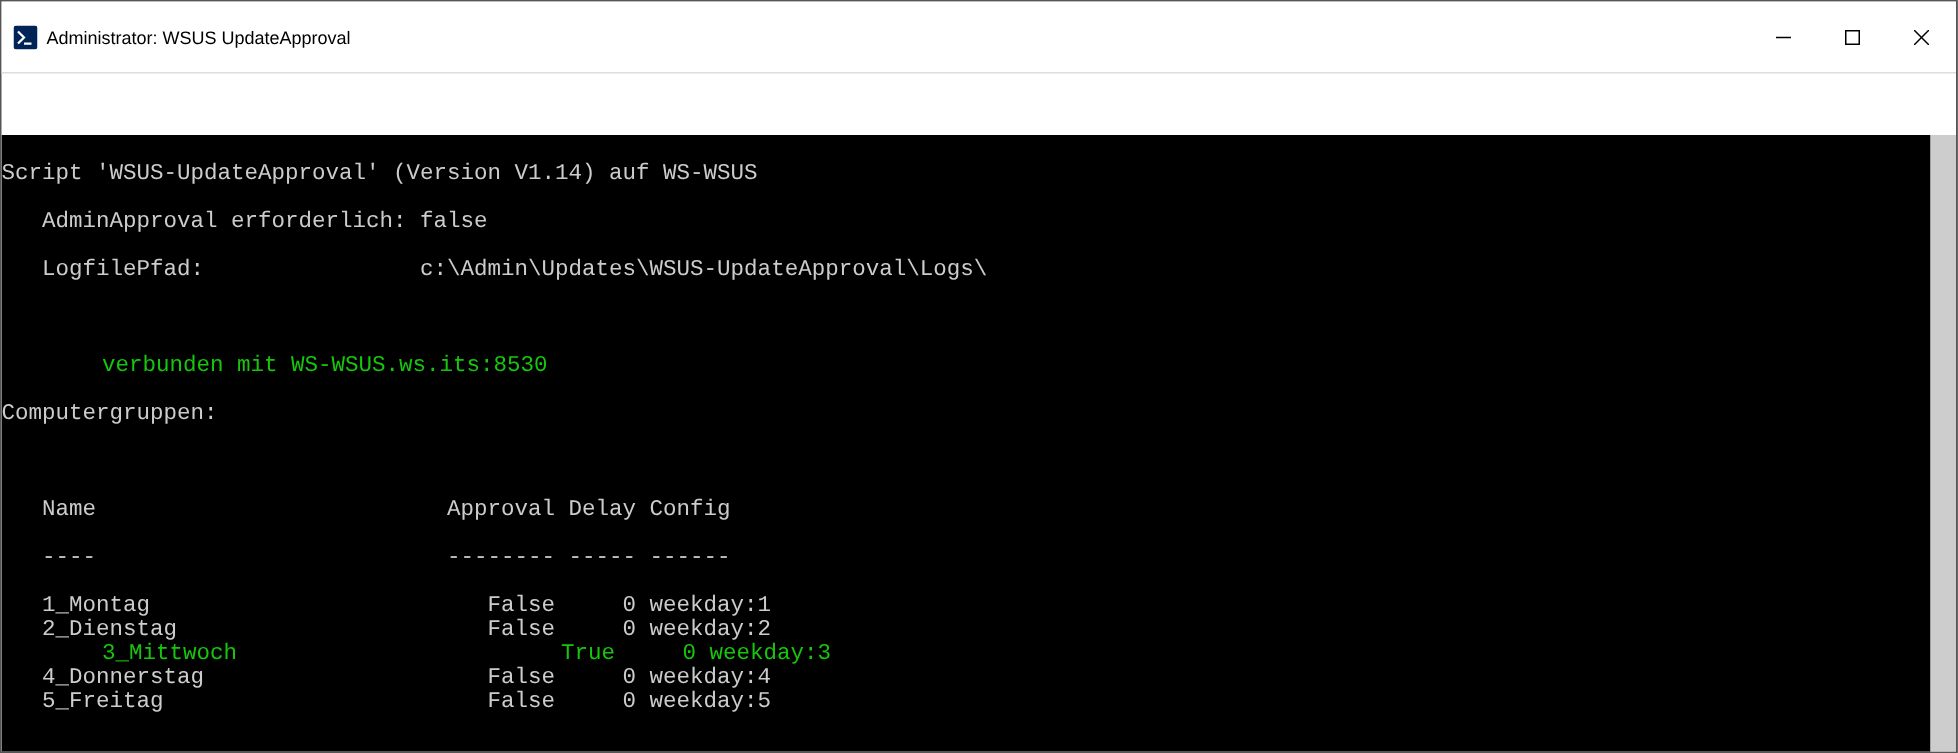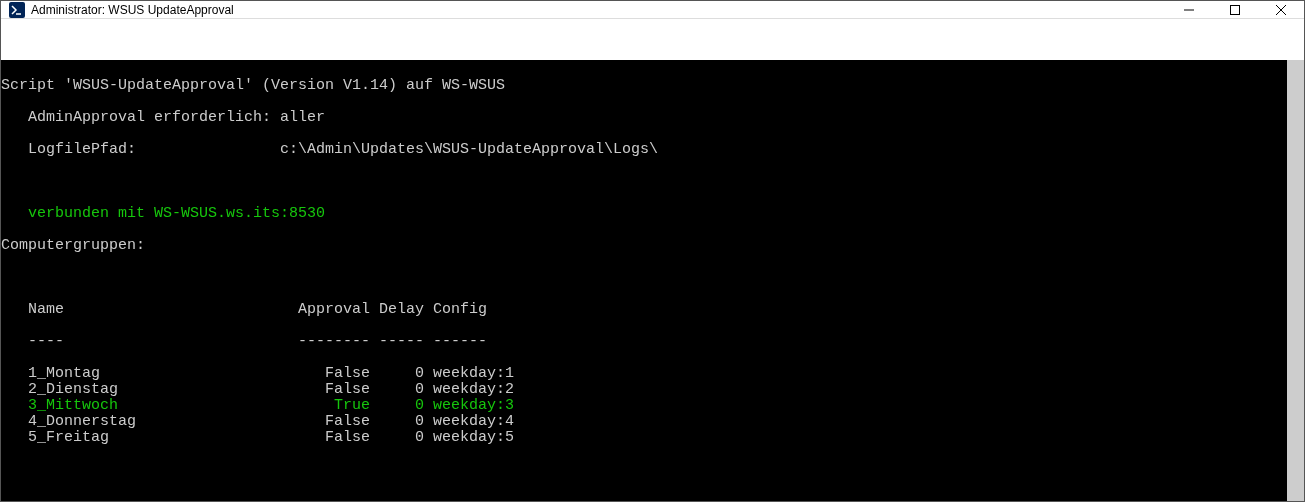--- a/index.html
+++ b/index.html
@@ -5,21 +5,21 @@
     * { margin: 0; padding: 0; box-sizing: border-box; }
     body {
       font-family: "Segoe UI", Tahoma, sans-serif;
       background: #fff;
       width: 1305px;
       height: 502px;
       overflow: hidden;
       border: 1px solid #555;
     }
     .titlebar {
-      height: 18px;
+      height: 48px;
       background: #fff;
       display: flex;
       align-items: center;
       border-bottom: 1px solid #ddd;
     }
     .titlebar-icon {
       width: 16px;
       height: 16px;
       margin: 0 6px 0 8px;
       display: inline-flex;
@@ -65,21 +65,21 @@
       background: #f0f0f0;
     }
     .scrollbar-thumb {
       position: absolute;
       left: 0;
       top: 0;
       width: 17px;
       height: 100%;
       background: #cdcdcd;
     }
-    .g { color: #16c60c; }
+    .g { color: #16c60c; padding-left: 40px; }
     .row { display: block; }
   </style>
 </head>
 <body>
 
 <div class="titlebar">
   <span class="titlebar-icon">
     <svg viewBox="0 0 16 16">
         <rect x="0" y="0" width="16" height="16" rx="2" fill="#012456"></rect>
         <path d="M3 4 L7 8 L3 12" stroke="#fff" stroke-width="1.5" fill="none"></path>
@@ -102,21 +102,21 @@
     <svg viewBox="0 0 10 10">
         <line x1="0" y1="0" x2="10" y2="10" stroke="currentColor" stroke-width="1"></line>
         <line x1="10" y1="0" x2="0" y2="10" stroke="currentColor" stroke-width="1"></line>
       </svg>
   </div>
 </div>
 
 <div class="console">
   <div class="console-inner">
 <span class="row">Script 'WSUS-UpdateApproval' (Version V1.14) auf WS-WSUS</span>
-<span class="row">   AdminApproval erforderlich: aller</span>
+<span class="row">   AdminApproval erforderlich: false</span>
 <span class="row">   LogfilePfad:                c:\Admin\Updates\WSUS-UpdateApproval\Logs\</span>
 <span class="row"> </span>
 <span class="row g">   verbunden mit WS-WSUS.ws.its:8530</span>
 <span class="row">Computergruppen:</span>
 <span class="row"> </span>
 <span class="row">   Name                          Approval Delay Config</span>
 <span class="row">   ----                          -------- ----- ------</span>
 <span id="tbody"><span class="row">   1_Montag                         False     0 weekday:1</span><span class="row">   2_Dienstag                       False     0 weekday:2</span><span class="row g">   3_Mittwoch                        True     0 weekday:3</span><span class="row">   4_Donnerstag                     False     0 weekday:4</span><span class="row">   5_Freitag                        False     0 weekday:5</span></span>
   </div>
   <div class="scrollbar">

